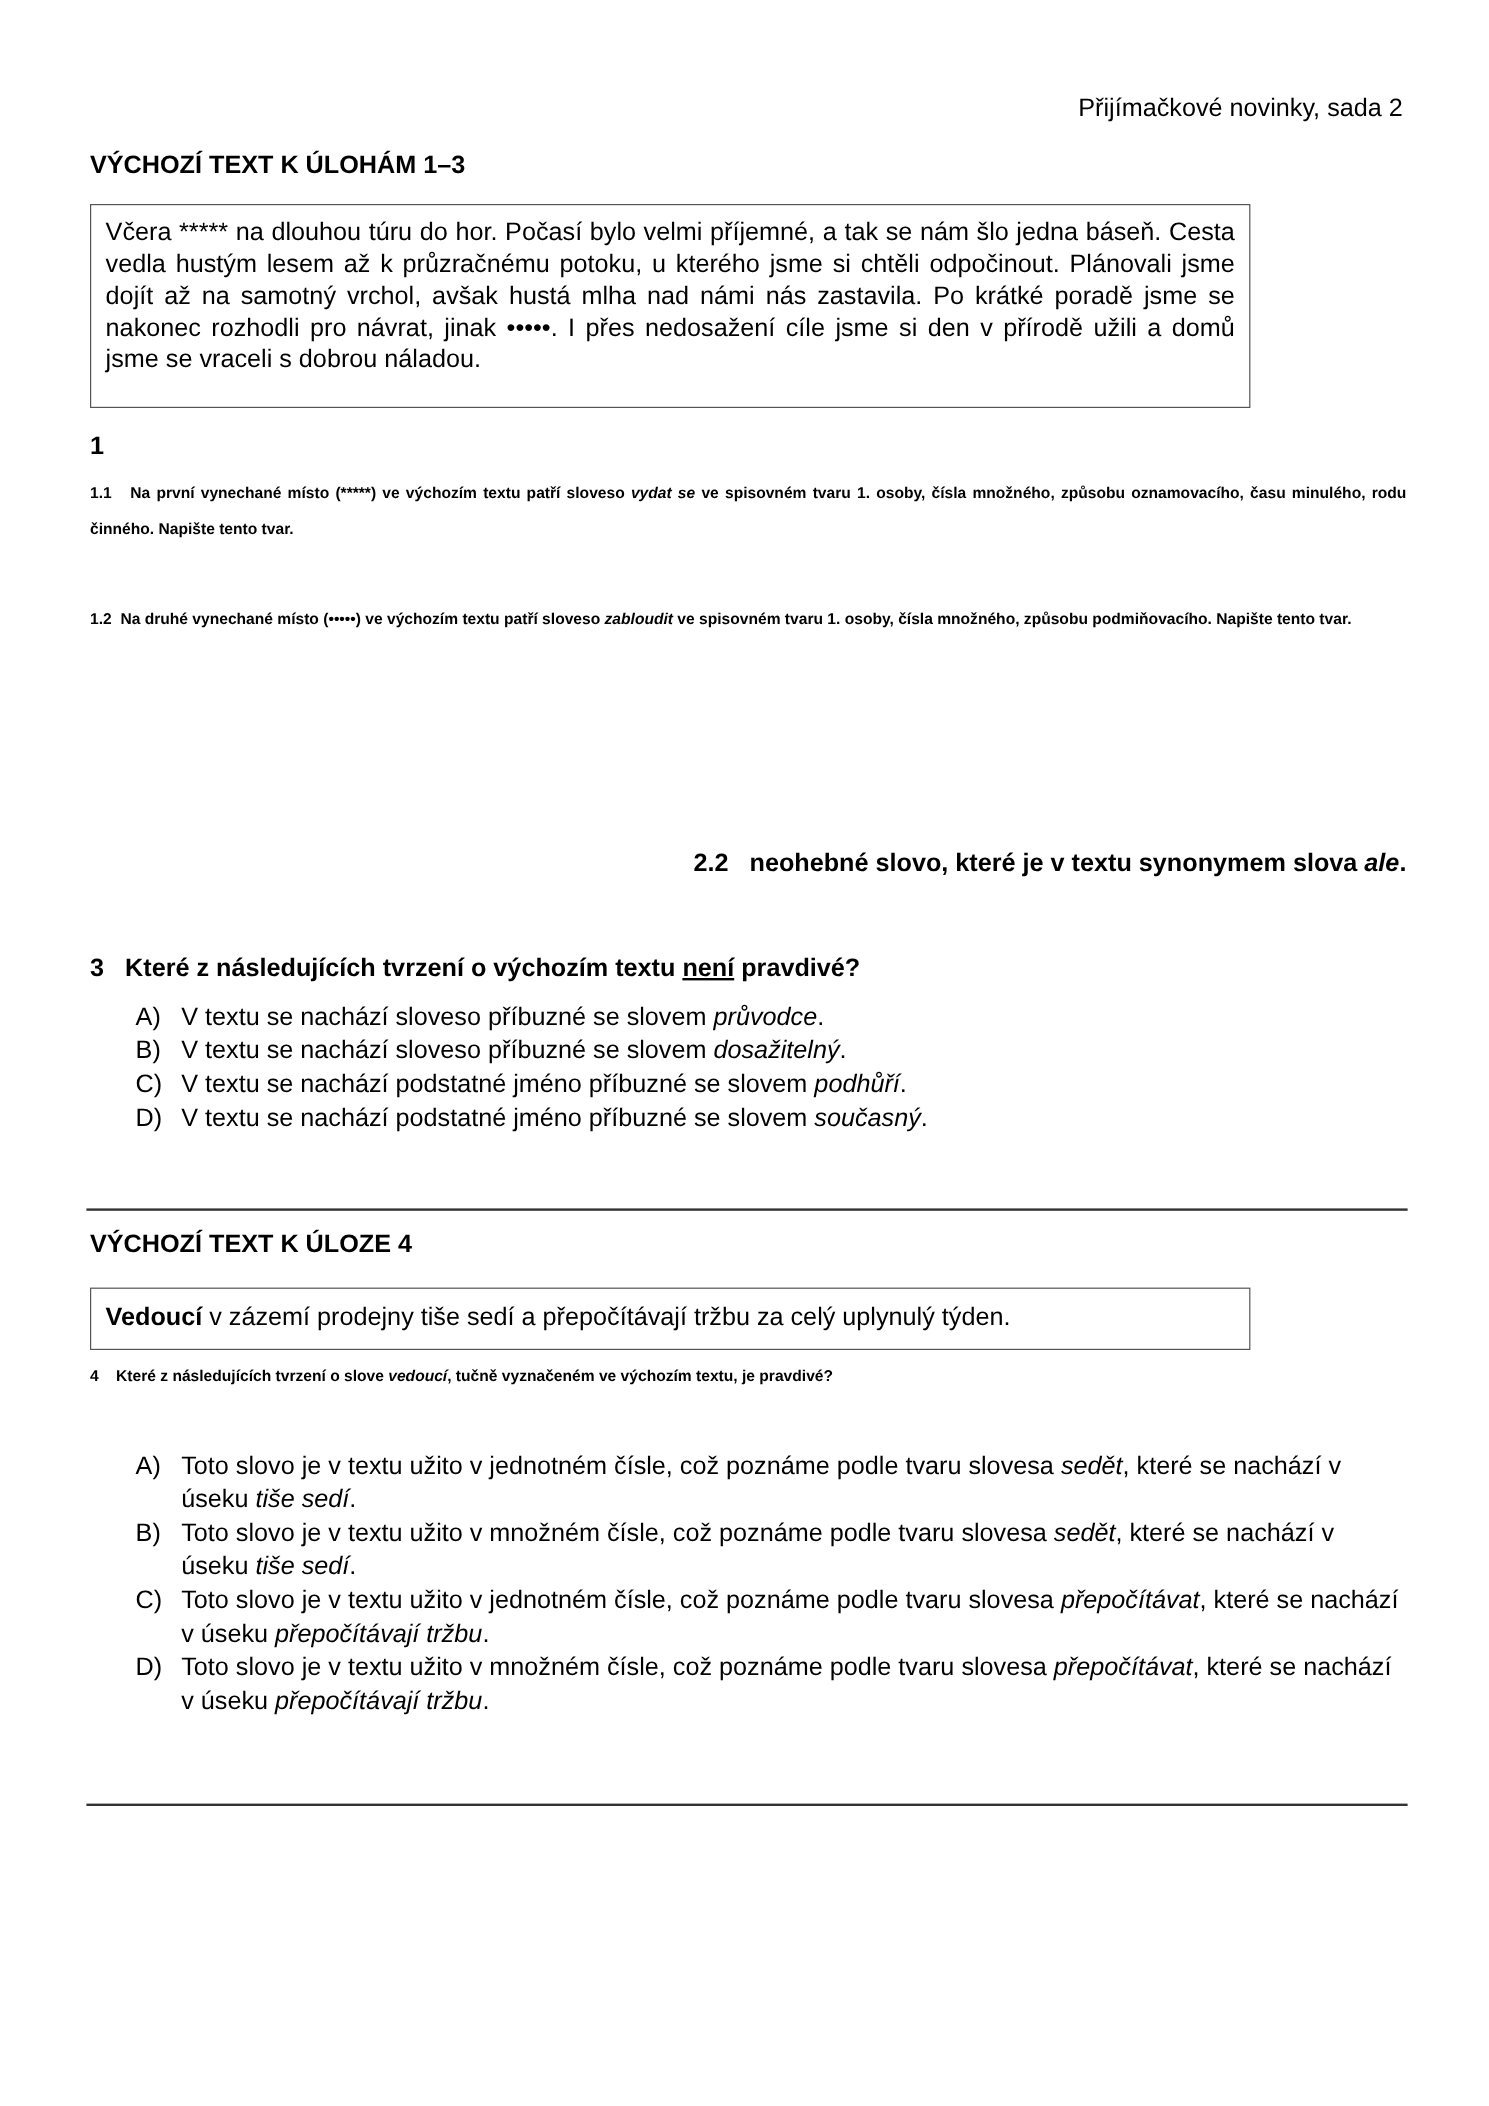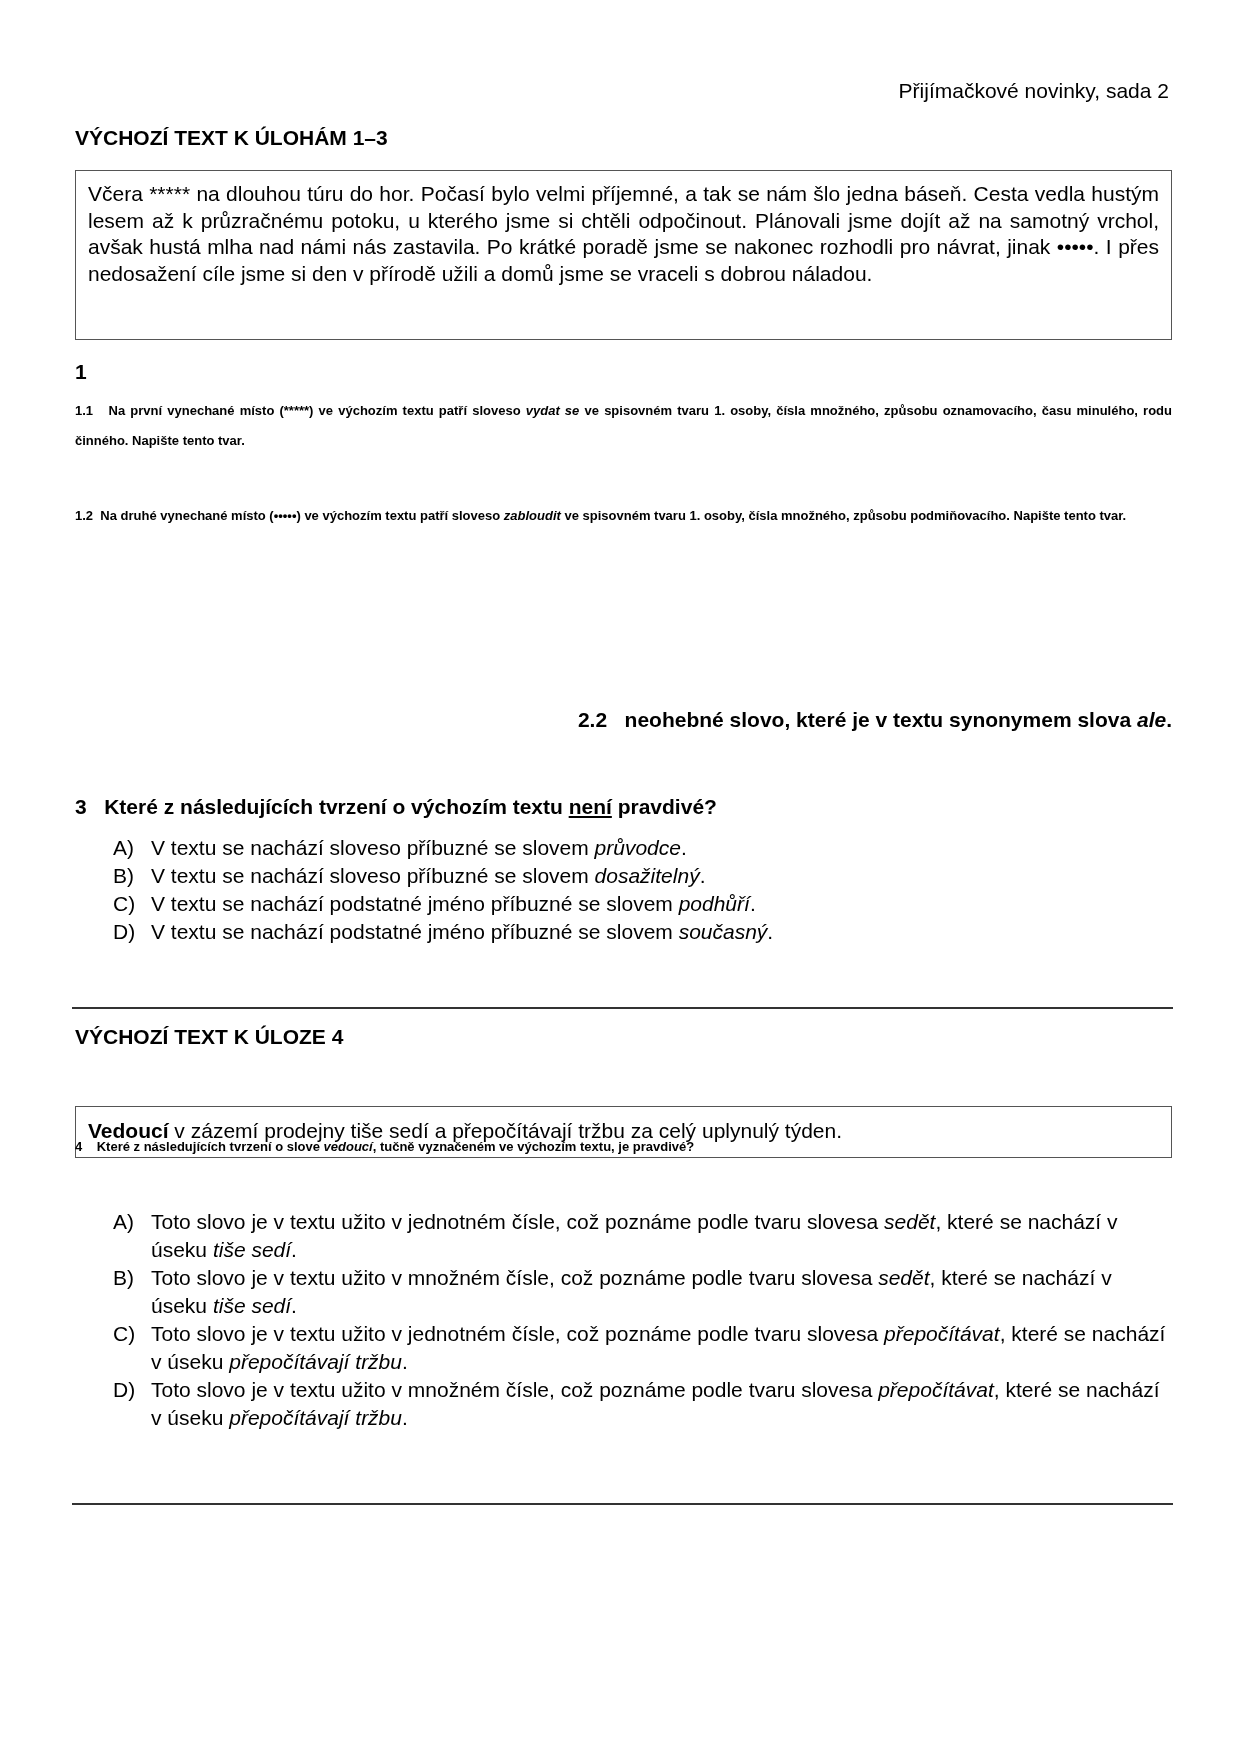--- a/index.html
+++ b/index.html
@@ -16,21 +16,21 @@
     .header-right {
       right: 72px; top: 77px;
       font-size: 21px;
     }
     .section-title {
       left: 75px;
       font-weight: bold;
       font-size: 21px;
     }
     .source-box {
-      left: 75px; width: 1097px;
+      left: 75px; width: 967px;
       border: 1.5px solid #555;
       padding: 10px 12px 10px 12px;
       font-size: 21px;
       line-height: 26.5px;
       text-align: justify;
     }
     .q-text {
       left: 75px; width: 1097px;
       font-weight: bold;
       font-size: 13px;
@@ -106,21 +106,21 @@
     <div class="opt">
       <span class="opt-letter">D)</span>
       <span class="opt-text"><span>V textu se nachází podstatné jméno příbuzné se slovem </span><i>současný</i><span>.</span></span>
     </div>
   </div>
 
   <div class="abs divider" style="top:1007px;"></div>
 
   <div class="abs section-title" style="top:1023px;">VÝCHOZÍ TEXT K ÚLOZE 4</div>
 
-  <div class="abs source-box" style="top:1106px; height:52px; padding-top:11px;">
+  <div class="abs source-box" style="top:1073px; height:52px; padding-top:11px;">
     <b>Vedoucí</b><span> v zázemí prodejny tiše sedí a přepočítávají tržbu za celý uplynulý týden.</span>
   </div>
 
   <div class="abs q-text" style="top:1132px;">
     <span>4</span>&nbsp;&nbsp;&nbsp;&nbsp;<span>Které z následujících tvrzení o slove </span><i>vedoucí</i><span>, tučně vyznačeném ve výchozím textu, je pravdivé?</span>
   </div>
 
   <div class="abs opts" style="top:1208px;">
     <div class="opt">
       <span class="opt-letter">A)</span>

